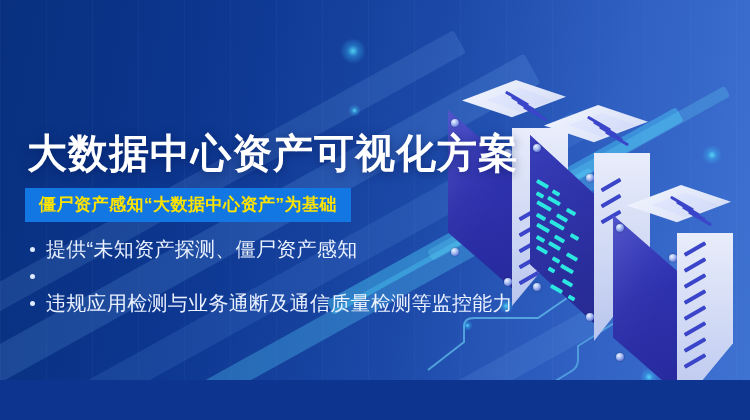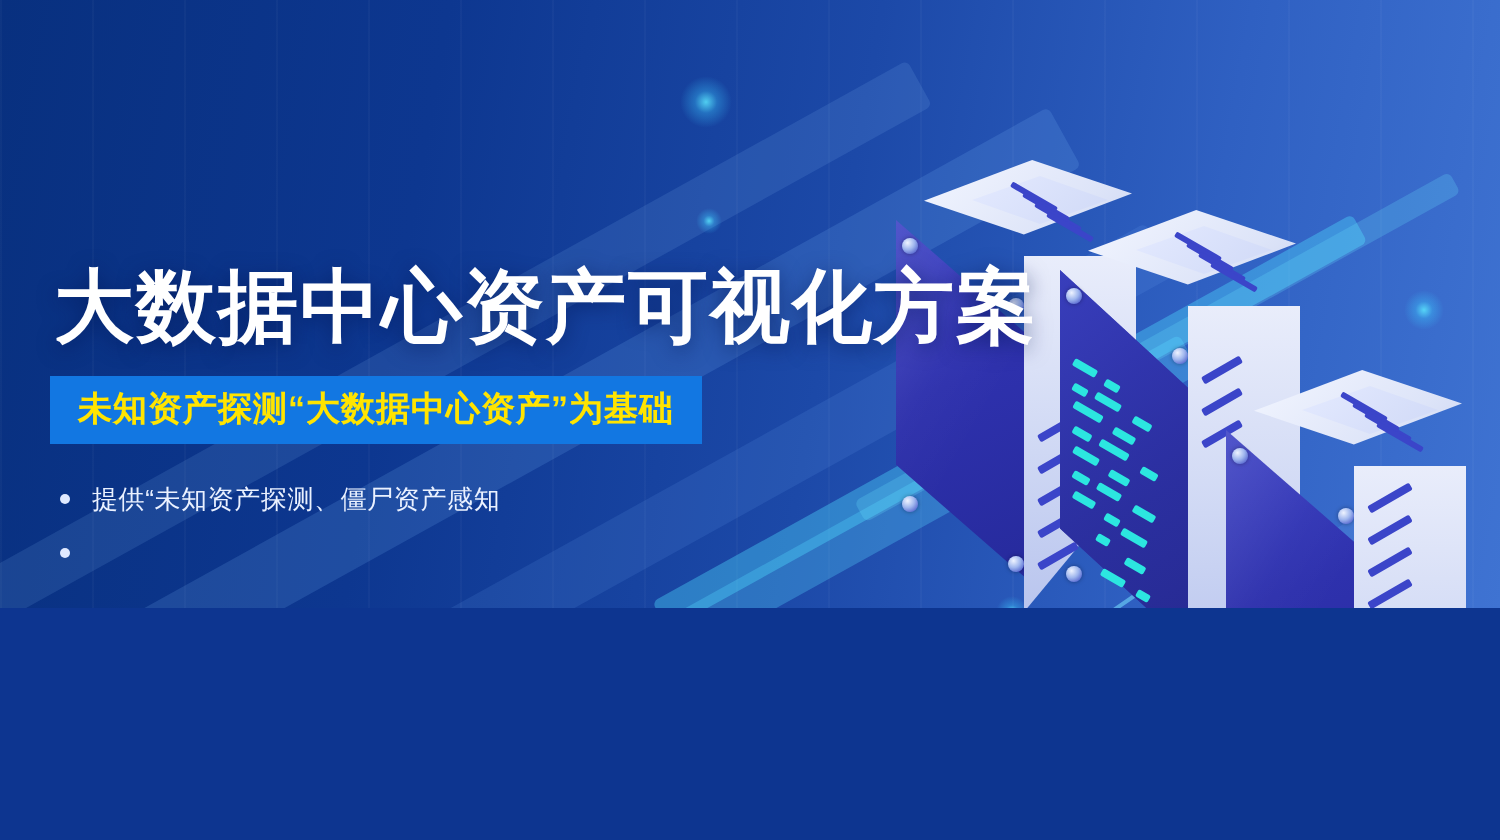--- a/index.html
+++ b/index.html
@@ -1,19 +1,19 @@
 <!DOCTYPE html>
 <html><head>
 <meta charset="utf-8">
 <style>
   html,body{margin:0;padding:0;background:#0d3590;}
   body{width:750px;height:420px;overflow:hidden;font-family:"Liberation Sans","DejaVu Sans",sans-serif;}
 
   #banner{
-    position:relative;width:750px;height:304px;overflow:hidden;
+    position:relative;width:750px;height:380px;overflow:hidden;
     background:linear-gradient(100deg,#08307f 0%,#0d3790 28%,#1c49a8 55%,#2f60c2 78%,#3f73d2 100%);
   }
 
   
   .deco{position:absolute;pointer-events:none;}
 
   .streak{
     position:absolute;
     transform-origin:left center;
     transform:rotate(-29deg);
@@ -48,21 +48,21 @@
     position:absolute;left:30px;top:236px;
   }
   .bullet{
     display:flex;align-items:center;height:27px;margin-bottom:0;
     white-space:nowrap;
   }
   .dot{
     width:5px;height:5px;border-radius:50%;background:#dfe9ff;
     margin-right:11px;flex:0 0 auto;
   }
-  .btxt{font-size:13px;color:#eaf1ff;letter-spacing:.3px;}
+  .btxt{font-size:20px;color:#eaf1ff;letter-spacing:.3px;}
 
   
   .server{position:absolute;}
   .face{position:absolute;}
 
   
   .f-front{
     background:linear-gradient(160deg,#3a3fc4 0%,#2e31ad 45%,#262a9c 100%);
   }
   .f-front .sheen{
@@ -211,26 +211,30 @@
     <div class="slat" style="left:70px;top:110px;width:24px;height:4px;transform:rotate(-30deg);"></div>
     <div class="slat" style="left:70px;top:126px;width:24px;height:4px;transform:rotate(-30deg);"></div>
     <div class="slat" style="left:70px;top:142px;width:24px;height:4px;transform:rotate(-30deg);"></div>
     <div class="slat" style="left:70px;top:158px;width:24px;height:4px;transform:rotate(-30deg);"></div>
     <div class="slat" style="left:70px;top:174px;width:24px;height:4px;transform:rotate(-30deg);"></div>
   </div>
 
   <div class="title">大数据中心资产可视化方案</div>
 
   <div class="subbar">
-    <div class="subbar-text">未知资产探测“大数据中心资产”为基础</div>
+    <div class="subbar-text">僵尸资产感知“大数据中心资产”为基础</div>
   </div>
 
   <div class="bullets">
     <div class="bullet">
       <span class="dot"></span>
       <span class="btxt">提供“未知资产探测、僵尸资产感知</span>
     </div>
     <div class="bullet">
       <span class="dot"></span>
     </div>
+    <div class="bullet">
+      <span class="dot"></span>
+      <span class="btxt">违规应用检测与业务通断及通信质量检测等监控能力</span>
+    </div>
   </div>
 
 </div>
 
 </body></html>

